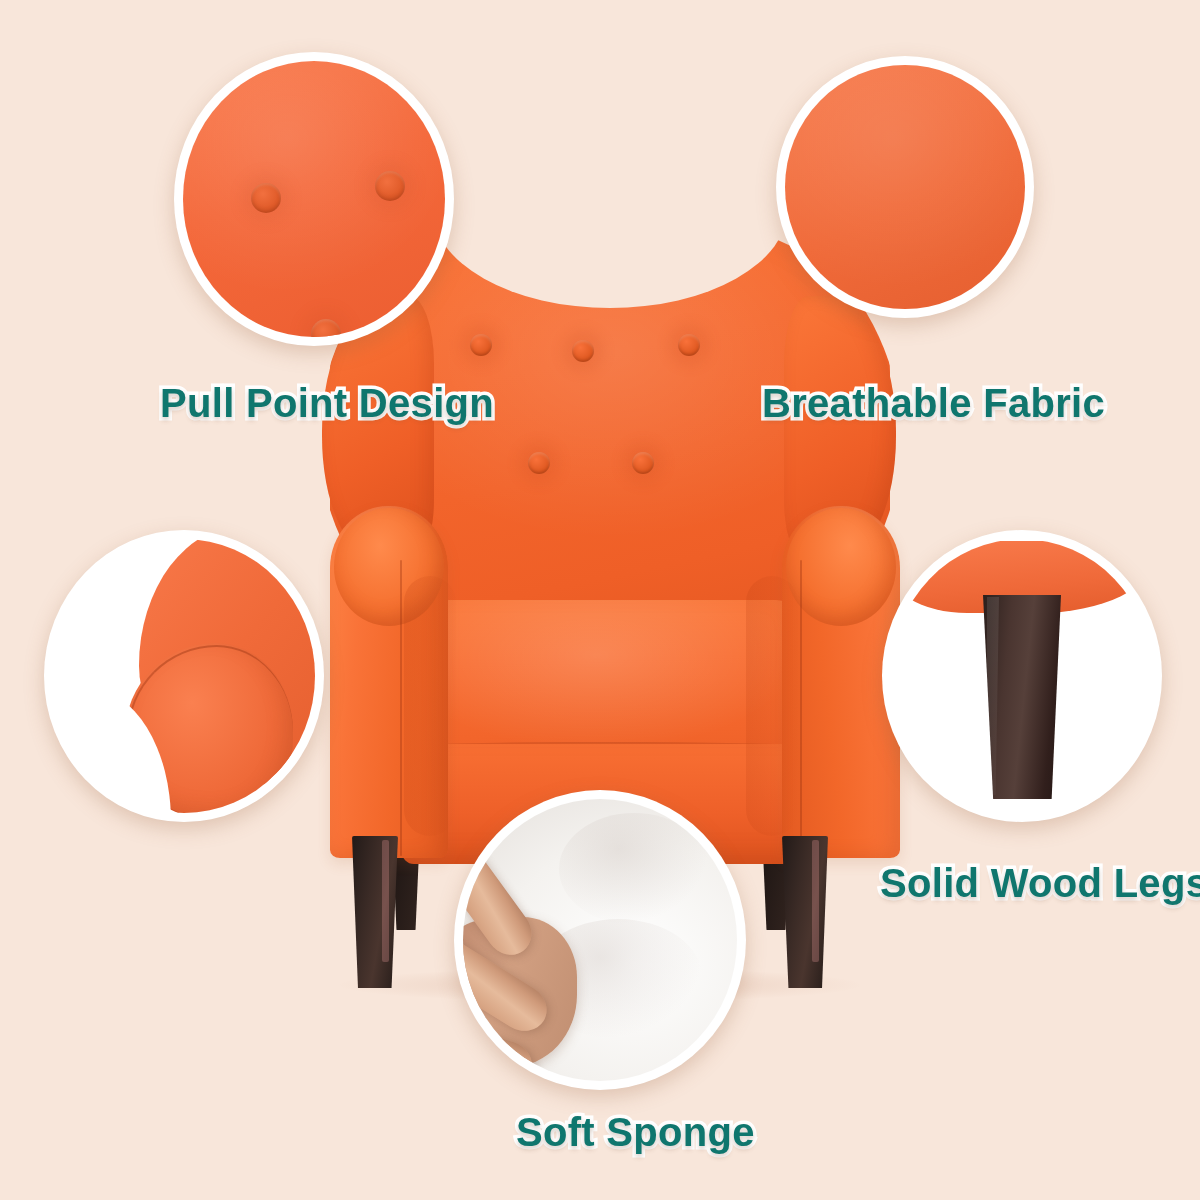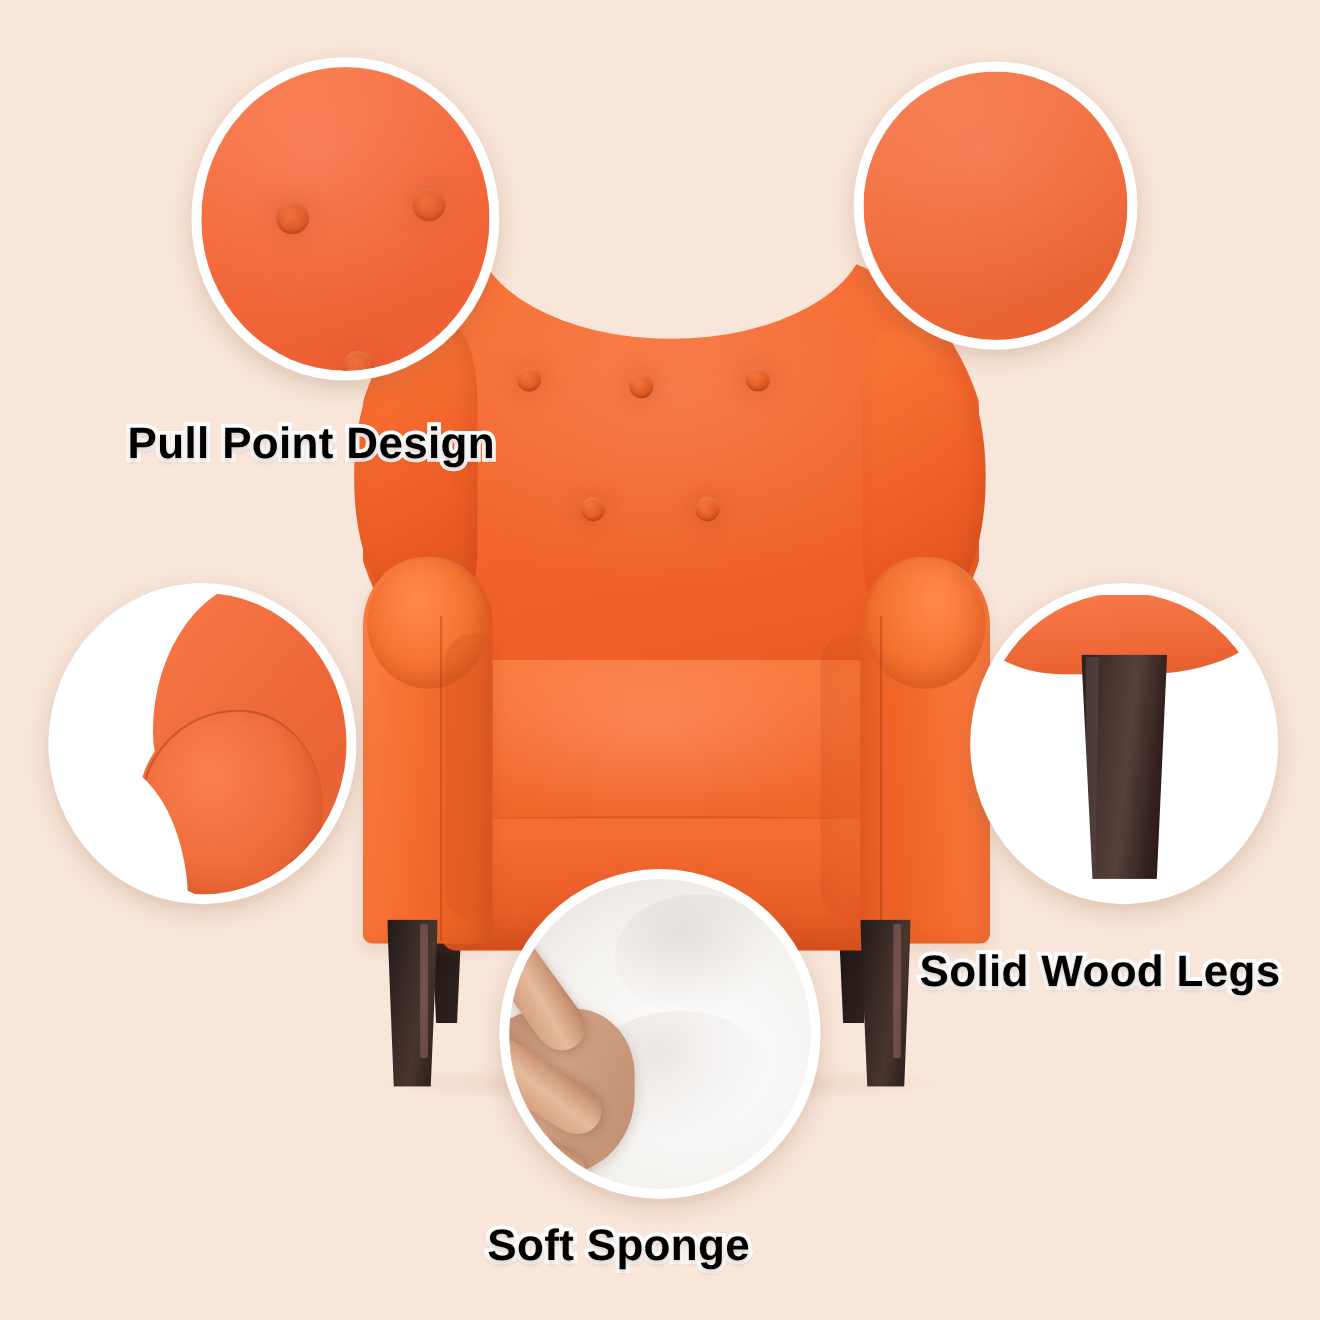--- a/index.html
+++ b/index.html
@@ -319,33 +319,34 @@
     box-shadow: 0 4px 12px rgba(120,80,58,.26);
   }
 
   
   .label {
     position: absolute;
     font-weight: 700;
     font-size: 40px;
     line-height: 1;
     letter-spacing: .3px;
-    color: #000000;
+    color: #0f766e;
     white-space: nowrap;
     -webkit-text-stroke: 7px #ffffff;
     paint-order: stroke fill;
     text-shadow:
        0 3px 5px rgba(120,80,56,.30),
        0 0 2px rgba(255,255,255,.9);
+    margin-left: 44px;
   }
   #label-pull    { left: 116px;  top: 383px; }
   #label-fabric  { left: 718px;  top: 383px; }
   #label-arms    { left: 52px;   top: 863px; }
   #label-legs    { left: 836px;  top: 863px; text-align: center; }
-  #label-sponge  { left: 443px;  top: 1112px; }
+  #label-sponge  { left: 472px;  top: 1112px; }
 </style>
 </head>
 <body>
 
 <div id="stage">
 
   <div id="chair">
 
     <div id="floor-shadow"></div>
 
@@ -438,19 +439,20 @@
 
       <div class="finger" style="left:8px; top:176px; width:41px; height:126px;
                   transform:rotate(-88deg); transform-origin:50% 100%;">
         
       </div>
     </div>
   </div>
 
   <div class="label" id="label-pull">Pull Point Design</div>
 
+  <div class="label" id="label-fabric">Breathable Fabric</div>
 
 
   <div class="label" id="label-legs">Solid Wood Legs</div>
 
   <div class="label" id="label-sponge">Soft Sponge</div>
 
 </div>
 
 </body></html>

